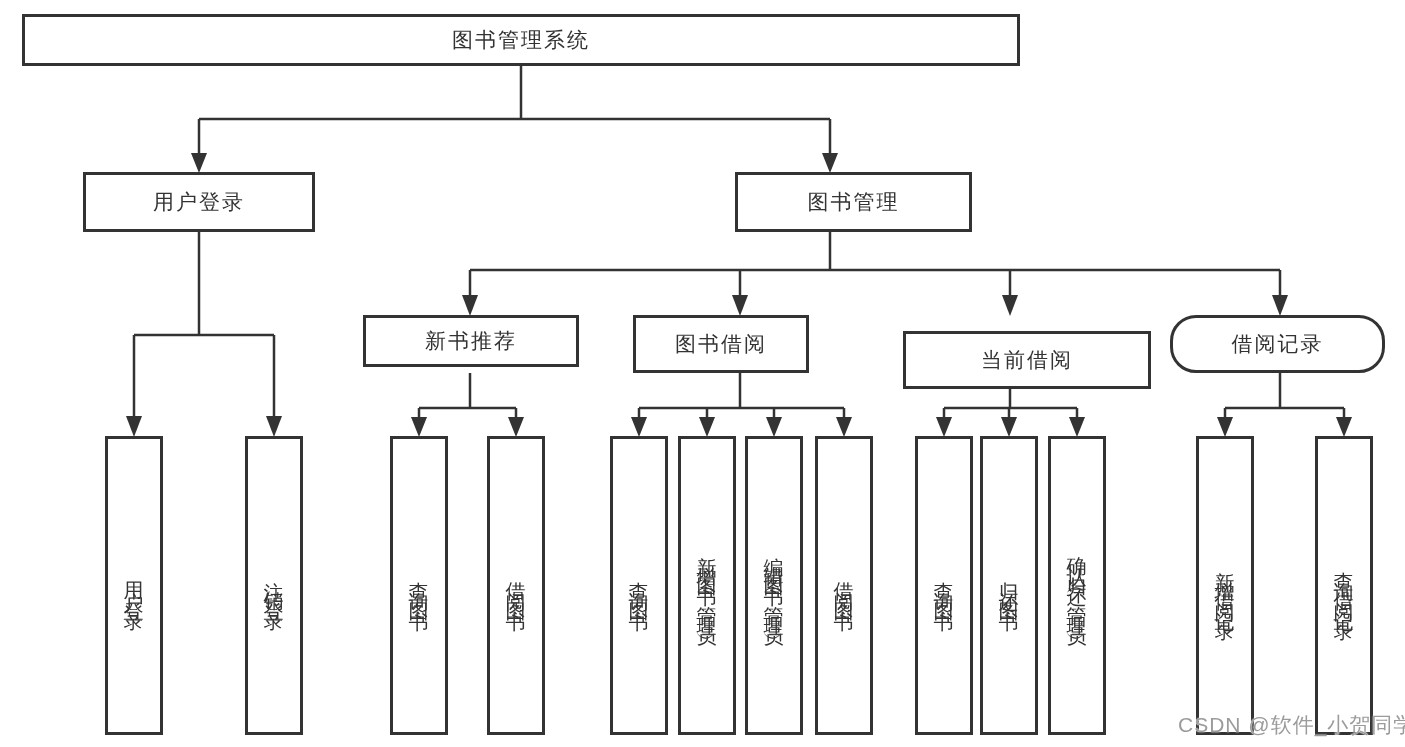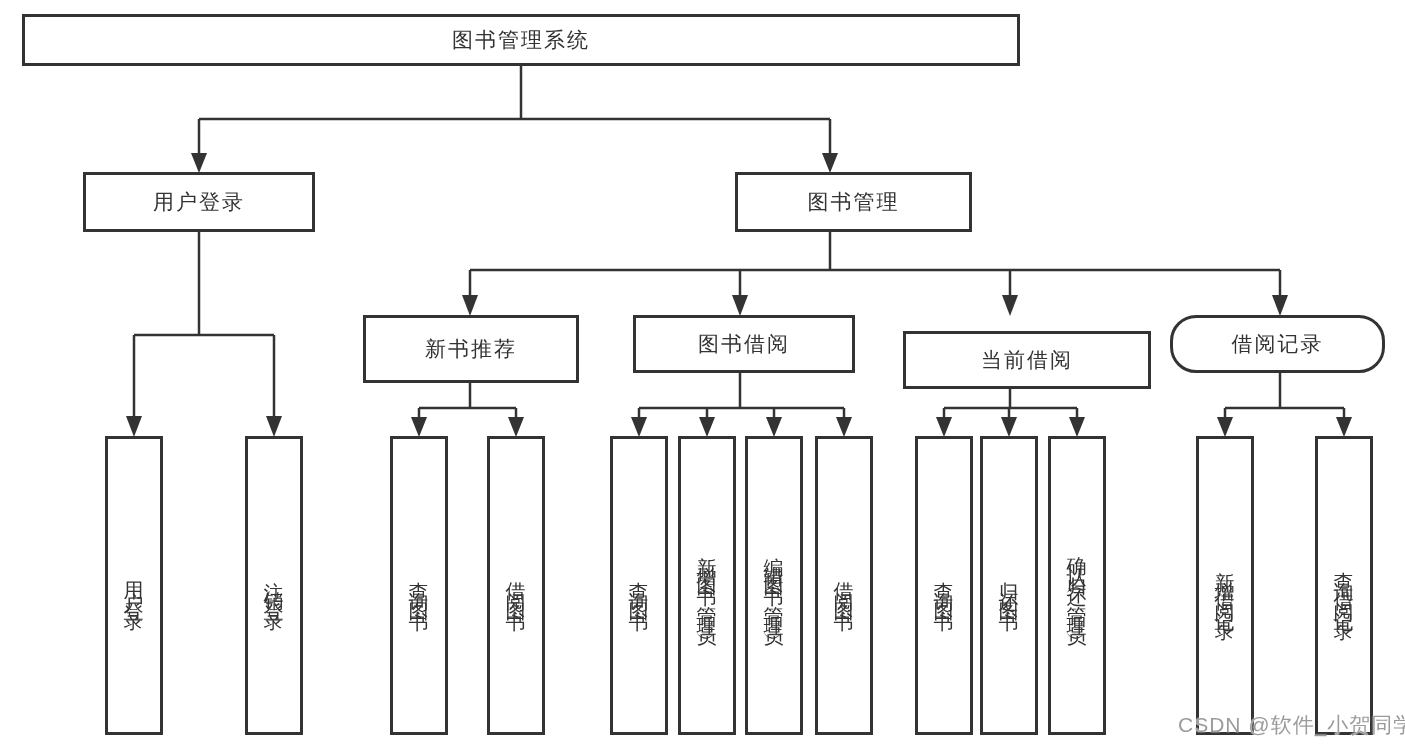--- a/index.html
+++ b/index.html
@@ -52,22 +52,22 @@
     letter-spacing:1px;
     color:var(--watermark);
     text-shadow:0 0 2px #ffffff,0 0 1px #ffffff;
     z-index:5;
     white-space:nowrap;
   }
   
   #root-box{left:22px;top:14px;width:998px;height:52px;}
   #user-login-box{left:83px;top:172px;width:232px;height:60px;}
   #book-mgmt-box{left:712px;top:172px;width:237px;height:60px;margin-left:23px;}
-  #new-book-rec-box{left:363px;top:315px;width:216px;height:68px;}
-  #book-borrow-box{left:633px;top:315px;width:222px;height:58px;}
+  #new-book-rec-box{left:363px;top:315px;width:216px;height:52px;}
+  #book-borrow-box{left:633px;top:315px;width:176px;height:58px;}
   #current-borrow-box{left:903px;top:315px;width:248px;height:58px;margin-top:16px;}
   #borrow-records-box{left:1170px;top:315px;width:215px;height:58px;border-radius:26px;}
   .leaf{top:436px;width:58px;height:299px;}
   #leaf-user-login{left:105px;}
   #leaf-logout{left:245px;}
   #leaf-nb-query{left:390px;}
   #leaf-nb-borrow{left:487px;}
   #leaf-bb-query{left:610px;}
   #leaf-bb-add{left:678px;}
   #leaf-bb-edit{left:745px;}

